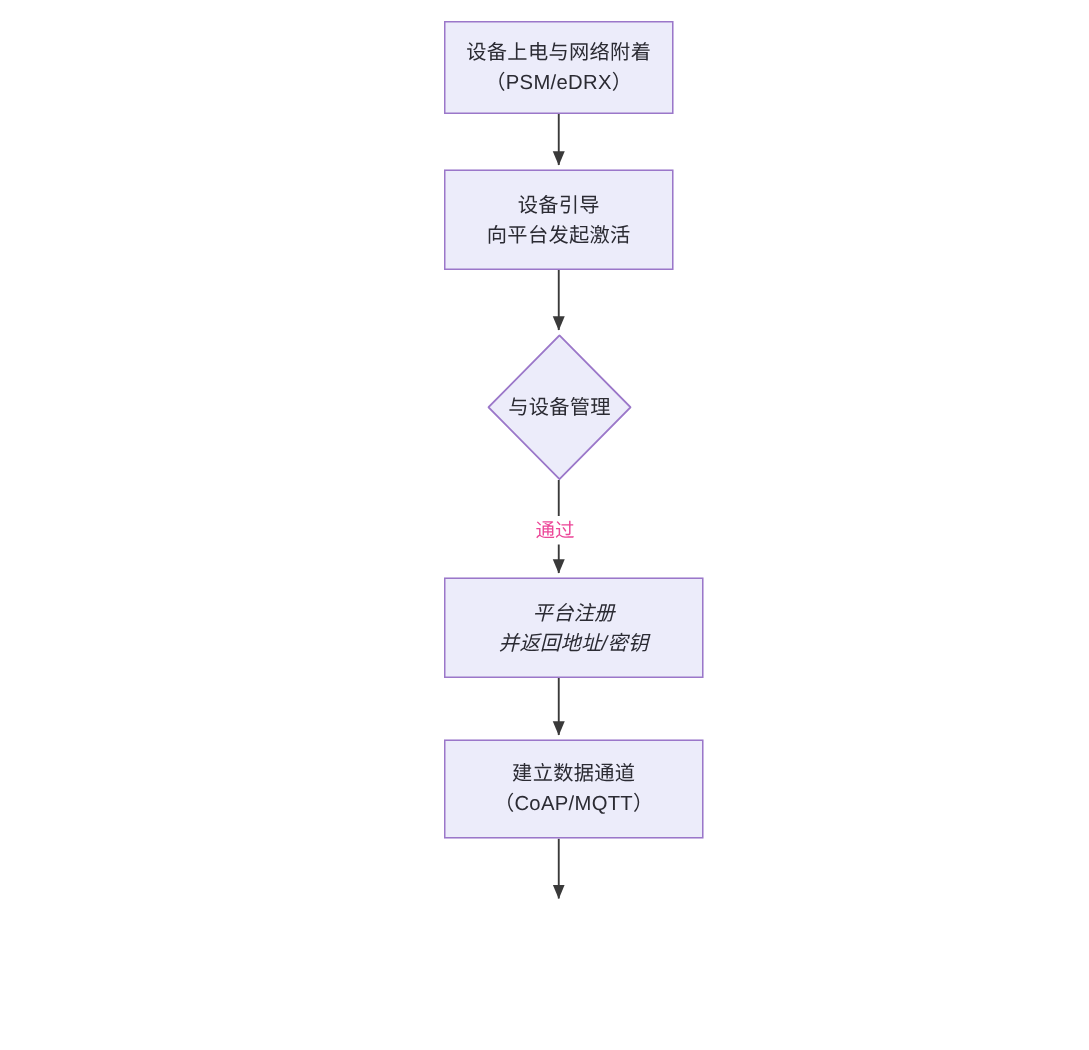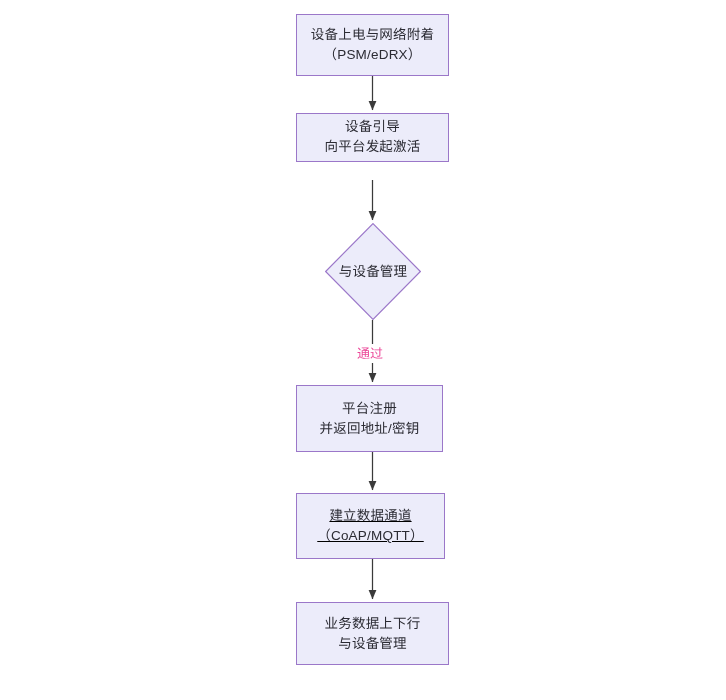--- a/index.html
+++ b/index.html
@@ -103,42 +103,38 @@
       <line x1="372.5" y1="452" x2="372.5" y2="490"></line>
       <line x1="372.5" y1="559" x2="372.5" y2="599"></line>
     </g>
   </svg>
 
   <div class="node" style="left:296px; top:14px; width:153px; height:62px;align-items:center;">
     <div class="node-label">设备上电与网络附着
 （PSM/eDRX）</div>
   </div>
 
-  <div class="node" style="left:296px; top:113px; width:153px; height:49px;font-family:Liberation Mono, monospace;">
+  <div class="node" style="left:296px; top:113px; width:153px; height:67px;">
     <div class="node-label">设备引导
 向平台发起激活</div>
   </div>
 
   <div class="decision" style="left:325px; top:223px; width:96px; height:97px;">
     <svg class="diamond-shape" viewBox="0 0 96 97" preserveAspectRatio="none" aria-hidden="true">
       <polygon points="48,0.6 95.4,48.5 48,96.4 0.6,48.5" fill="#ececfa" stroke="#9b77c9" stroke-width="1.2"></polygon>
     </svg>
     <div class="node-label">与设备管理</div>
   </div>
 
   <div class="edge-label" style="left:355px; top:344px;">通过</div>
 
-  <div class="node" style="left:296px; top:385px; width:147px; height:67px;">
+  <div class="node" style="left:296px; top:385px; width:173px; height:67px;font-style:italic;">
     <div class="node-label">平台注册
 并返回地址/密钥</div>
   </div>
 
-  <div class="node" style="left:296px; top:493px; width:149px; height:66px;text-decoration:underline;">
+  <div class="node" style="left:296px; top:493px; width:173px; height:66px;">
     <div class="node-label">建立数据通道
 （CoAP/MQTT）</div>
   </div>
 
-  <div class="node" style="left:296px; top:602px; width:153px; height:63px;">
-    <div class="node-label">业务数据上下行
-与设备管理</div>
-  </div>
 
 </div>
 
 </body></html>

